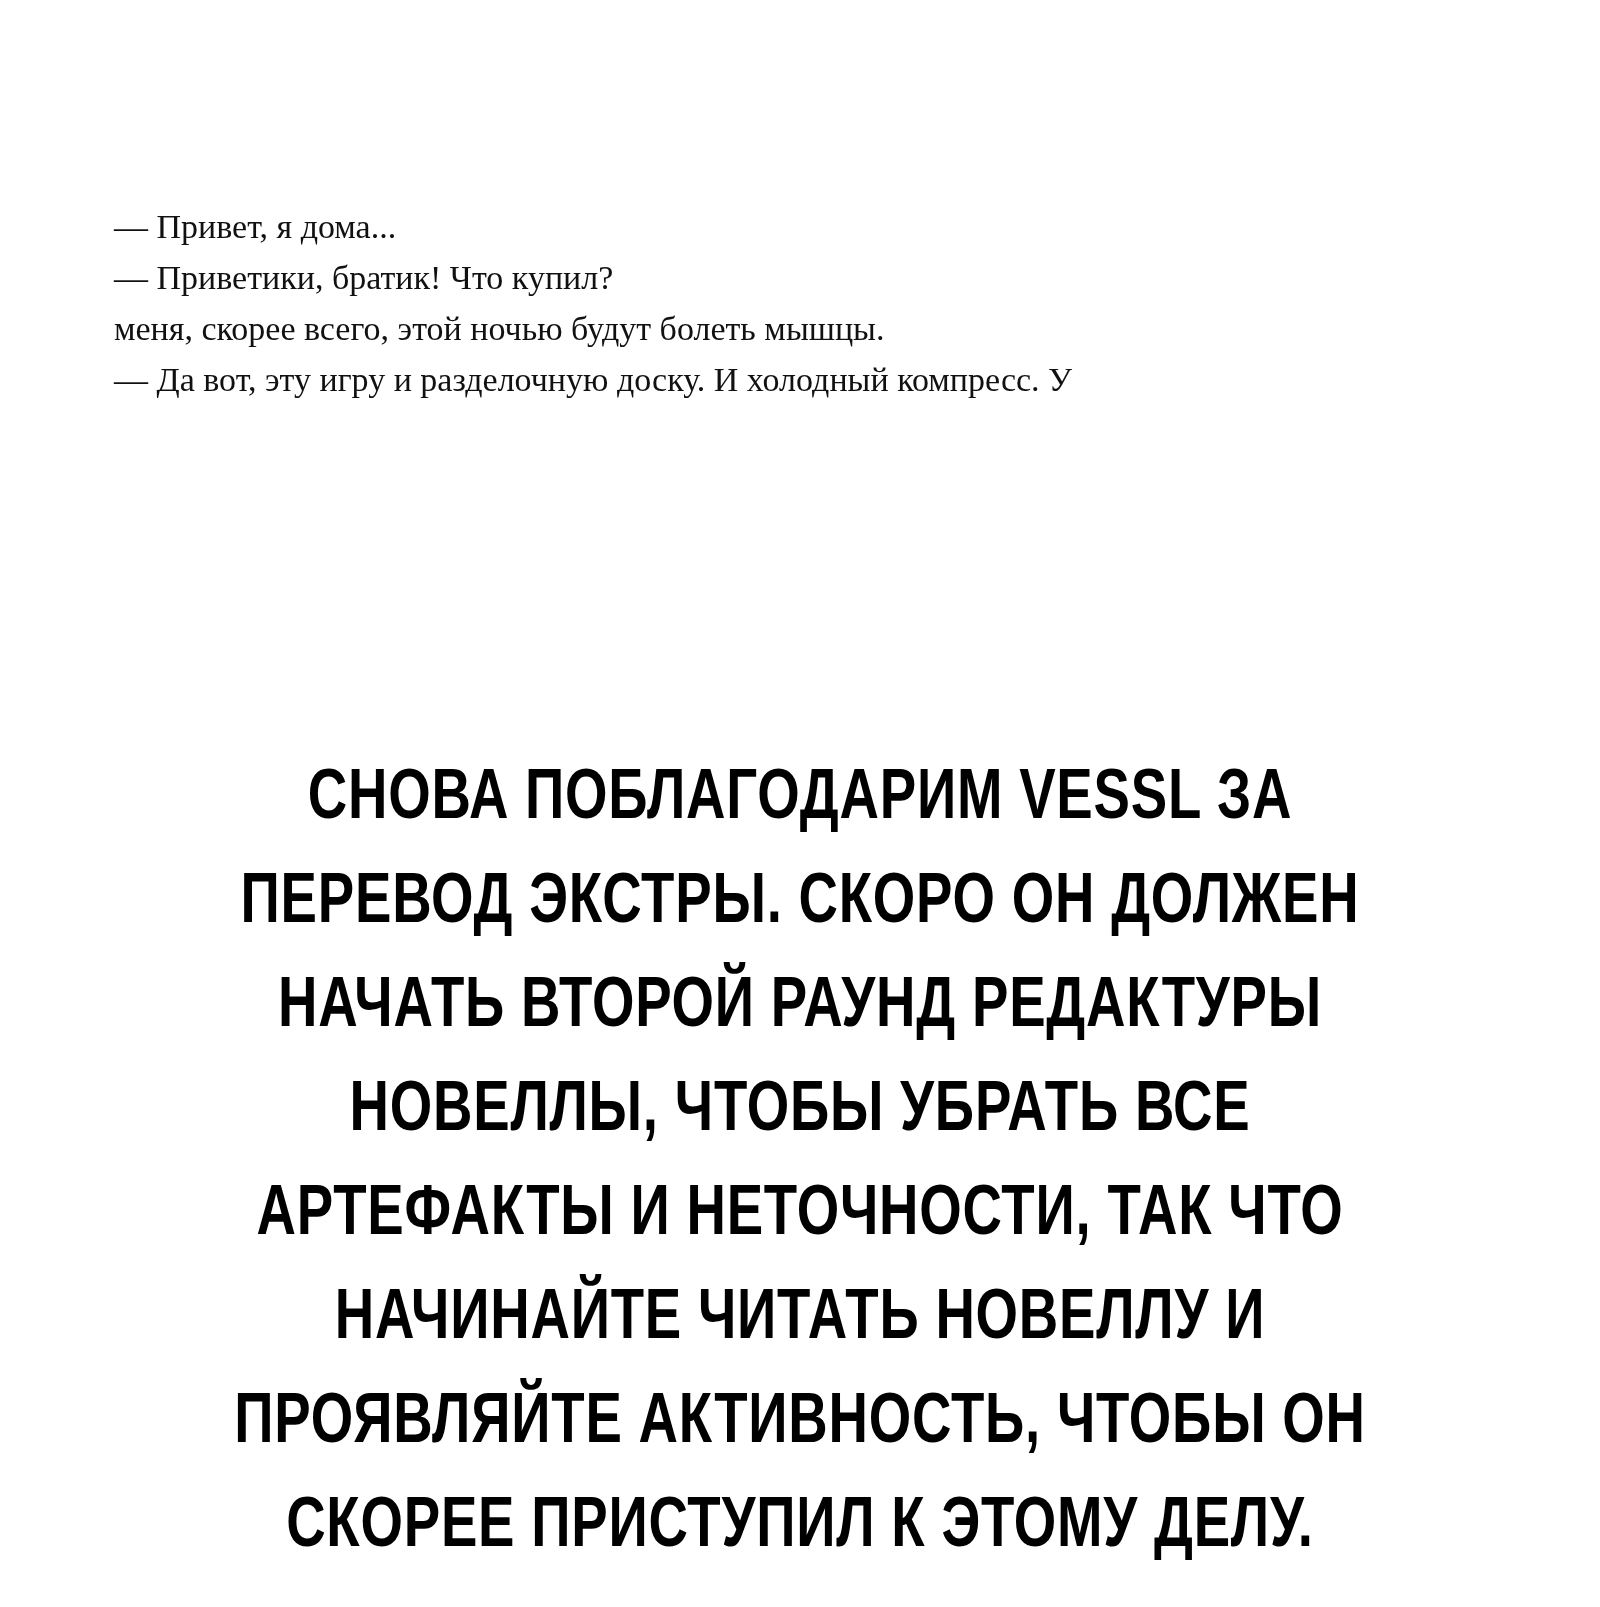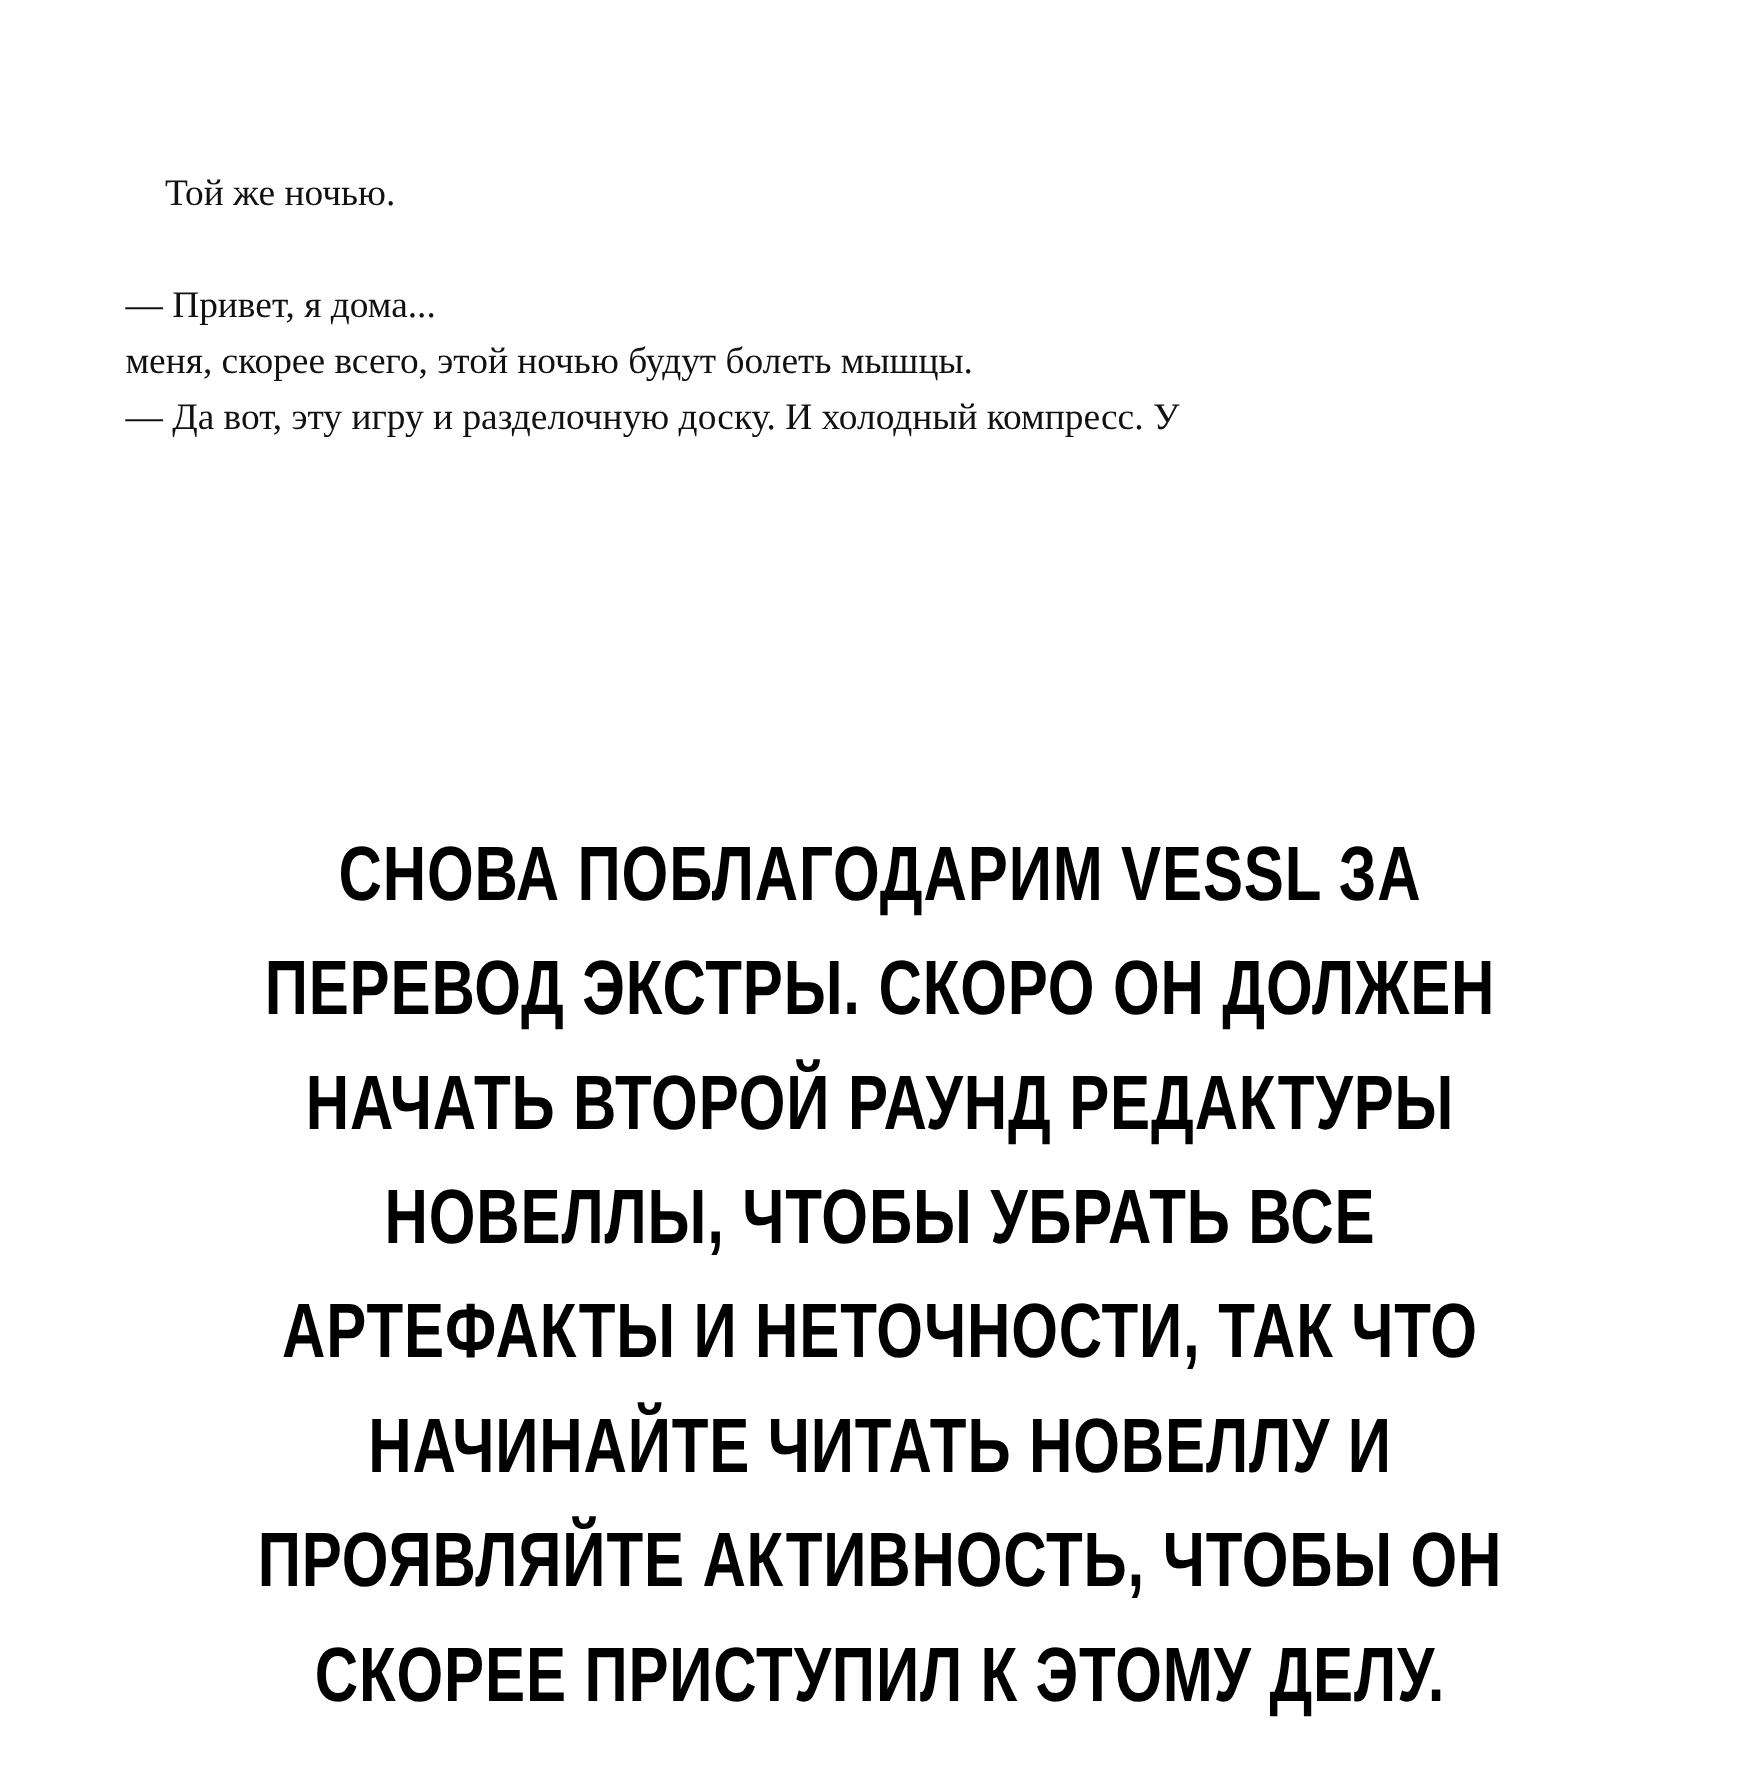--- a/index.html
+++ b/index.html
@@ -51,23 +51,23 @@
     }
     .notice .line {
       display: block;
       white-space: nowrap;
     }
   </style>
 </head>
 <body>
 
 <div class="story">
-  <p class="heading">Той же ночью.</p>
   <div class="gap"></div>
   <p>— Привет, я дома...</p>
+  <p>— Приветики, братик! Что купил?</p>
   <p>меня, скорее всего, этой ночью будут болеть мышцы.</p>
   <p>— Да вот, эту игру и разделочную доску. И холодный компресс. У</p>
   <div class="gap"></div>
 </div>
 
 <div class="notice">
   <span class="line">СНОВА ПОБЛАГОДАРИМ VESSL ЗА</span>
   <span class="line">ПЕРЕВОД ЭКСТРЫ. СКОРО ОН ДОЛЖЕН</span>
   <span class="line">НАЧАТЬ ВТОРОЙ РАУНД РЕДАКТУРЫ</span>
   <span class="line">НОВЕЛЛЫ, ЧТОБЫ УБРАТЬ ВСЕ</span>

